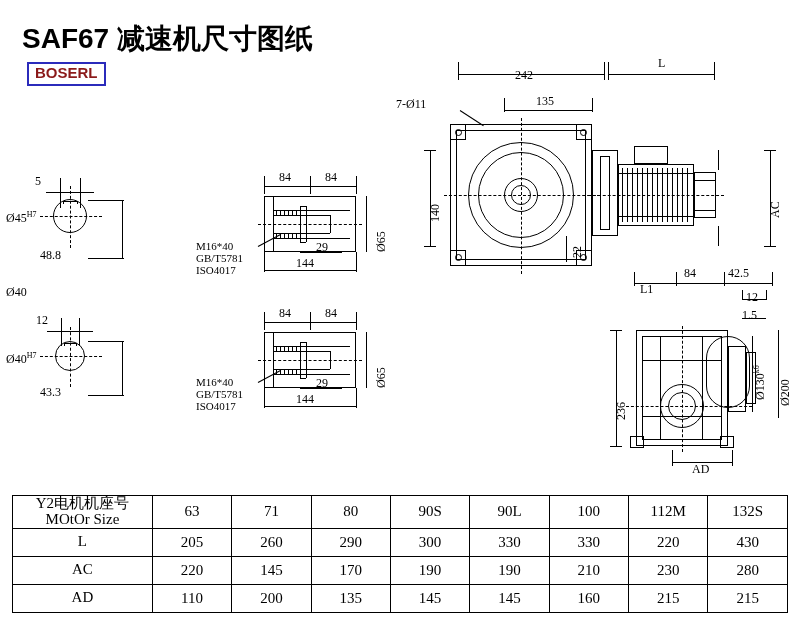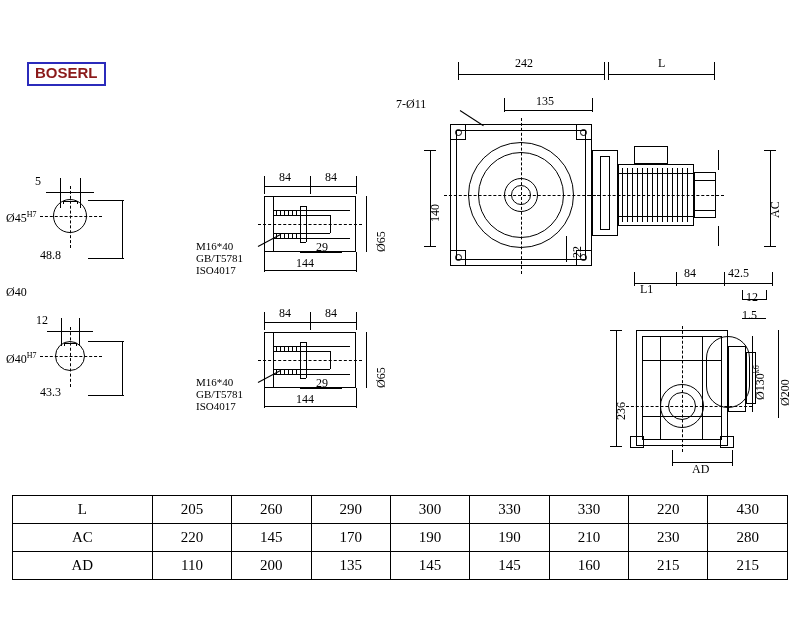--- a/index.html
+++ b/index.html
@@ -83,20 +83,21 @@
   }
   .tbl td.firstcol{width:140px;font-size:13px;line-height:1.05;}
   .tbl td.num{width:79px;}
   .tbl tr.head td{font-size:15px;}
 </style>
 </head>
 <body>
 
 <div class="root">
 
+  <div class="title">SAF67 减速机尺寸图纸</div>
   <div class="logo">BOSERL</div>
 
   <div>
 
     <div class="ln v" style="left:60px;top:178px;height:30px;"></div>
     <div class="ln v" style="left:80px;top:178px;height:30px;"></div>
     <div class="ln h" style="left:46px;top:192px;width:48px;"></div>
     <div class="dim" style="left:35px;top:174px;">5</div>
 
     <div class="dash-h" style="left:40px;top:216px;width:62px;"></div>
@@ -225,21 +226,21 @@
 
     <div class="ln v" style="left:366px;top:332px;height:56px;"></div>
     <div class="dim vert" style="left:374px;top:388px;">Ø65</div>
   </div>
 
   <div>
 
     <div class="ln v" style="left:458px;top:62px;height:18px;"></div>
     <div class="ln v" style="left:604px;top:62px;height:18px;"></div>
     <div class="ln h" style="left:458px;top:74px;width:146px;"></div>
-    <div class="dim" style="left:515px;top:56px;">242</div>
+    <div class="dim" style="left:515px;top:68px;">242</div>
 
     <div class="ln v" style="left:608px;top:62px;height:18px;"></div>
     <div class="ln v" style="left:714px;top:62px;height:18px;"></div>
     <div class="ln h" style="left:608px;top:74px;width:106px;"></div>
     <div class="dim" style="left:658px;top:56px;">L</div>
 
     <div class="ln v" style="left:504px;top:98px;height:14px;"></div>
     <div class="ln v" style="left:592px;top:98px;height:14px;"></div>
     <div class="ln h" style="left:504px;top:110px;width:88px;"></div>
     <div class="dim" style="left:536px;top:94px;">135</div>
@@ -350,20 +351,34 @@
     <div class="dim vert" style="left:778px;top:406px;">Ø200</div>
 
     <div class="ln h" style="left:672px;top:462px;width:60px;"></div>
     <div class="ln v" style="left:672px;top:450px;height:16px;"></div>
     <div class="ln v" style="left:732px;top:450px;height:16px;"></div>
     <div class="dim" style="left:692px;top:462px;">AD</div>
   </div>
 
   <table class="tbl">
     <tbody>
+        <tr class="head">
+      <td class="firstcol">
+        <div>Y2电机机座号</div>
+        <div>MOtOr Size</div>
+      </td>
+      <td class="num">63</td>
+      <td class="num">71</td>
+      <td class="num">80</td>
+      <td class="num">90S</td>
+      <td class="num">90L</td>
+      <td class="num">100</td>
+      <td class="num">112M</td>
+      <td class="num">132S</td>
+    </tr>
     <tr>
       <td class="firstcol" style="font-size:15px;">L</td>
       <td class="num">205</td>
       <td class="num">260</td>
       <td class="num">290</td>
       <td class="num">300</td>
       <td class="num">330</td>
       <td class="num">330</td>
       <td class="num">220</td>
       <td class="num">430</td>

